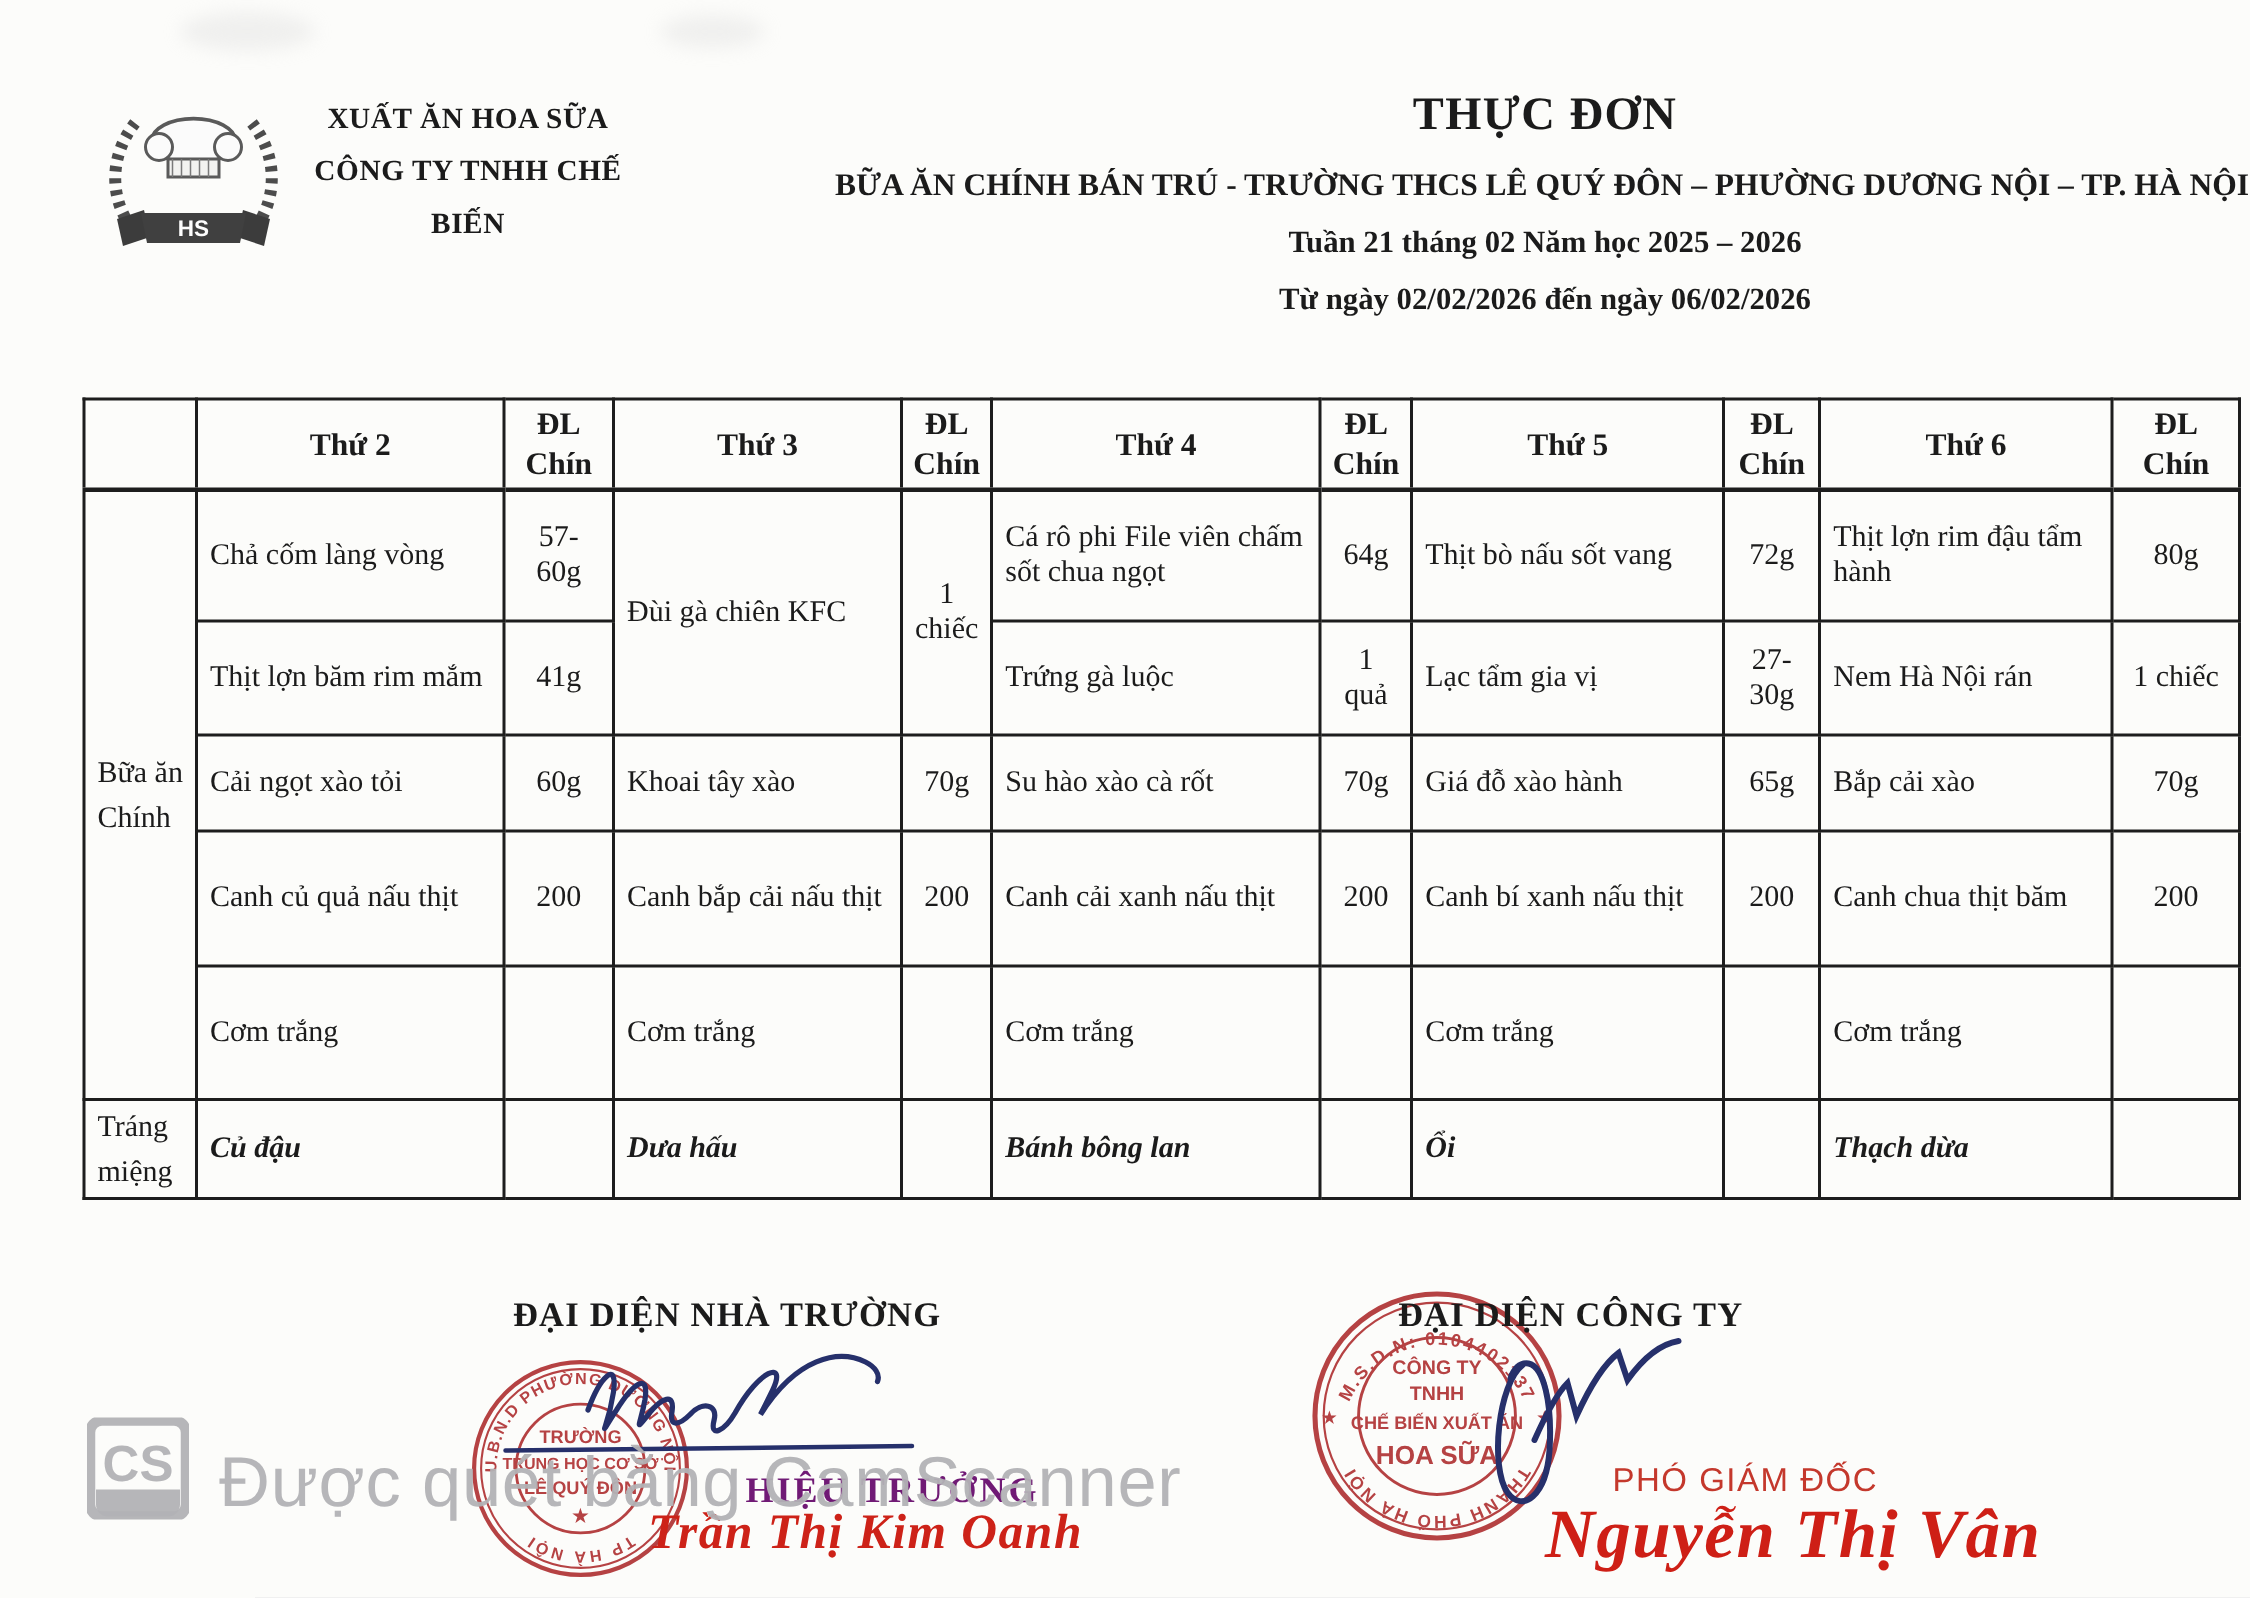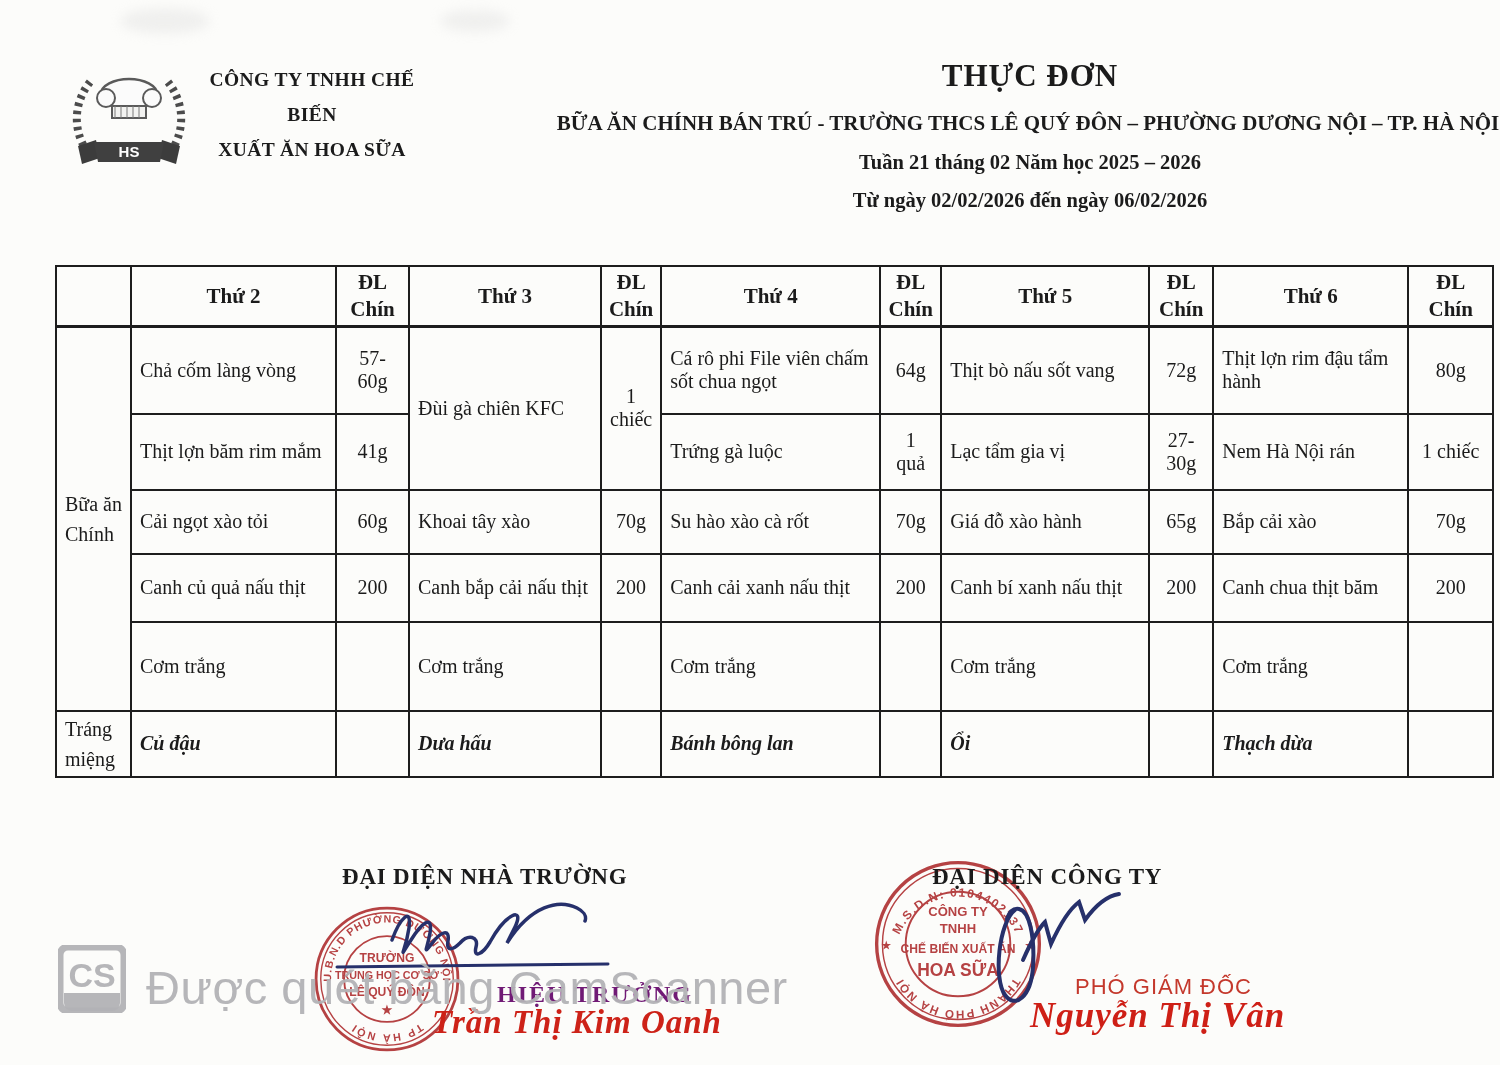--- a/index.html
+++ b/index.html
@@ -38,21 +38,21 @@
 
   
   .sig-title{font-weight:bold;font-size:23px;letter-spacing:.8px;z-index:3;}
   .role-school{left:497px;top:981px;font-weight:bold;font-size:24px;letter-spacing:2px;
     color:#701a75;z-index:3;}
   .name-script{font-family:Liberation Serif, serif;
     font-style:italic;font-weight:bold;z-index:3;}
   .name-school{left:432px;top:1004px;font-size:33px;color:#cd2218;letter-spacing:1px;}
   .role-company{left:1075px;top:974px;font-family:"Liberation Sans","DejaVu Sans",sans-serif;
     font-size:22px;color:#c4382c;letter-spacing:1px;z-index:3;}
-  .name-company{left:1030px;top:996px;font-size:35px;color:#ce1f16;letter-spacing:1px;}
+  .name-company{left:1030px;top:996px;font-size:46px;color:#ce1f16;letter-spacing:1px;}
 
   .stamp{z-index:1;opacity:.92;}
   .bluesig{z-index:2;}
 
   
   .wm{z-index:4;}
   .wm-text{left:146px;top:960px;font-family:"Liberation Sans","DejaVu Sans",sans-serif;
     font-size:47px;font-weight:500;color:rgba(178,178,181,.95);letter-spacing:.5px;z-index:4;}
 
   .smudge{position:absolute;background:#d9d9d9;filter:blur(6px);opacity:.35;border-radius:50%;}
@@ -74,22 +74,22 @@
     </g>
     <g>
       <path d="M18,92 L36,86 L40,104 L22,110 Z" fill="#3c3c3c"></path>
       <path d="M120,92 L102,86 L98,104 L116,110 Z" fill="#3c3c3c"></path>
       <path d="M34,88 L104,88 L100,108 L38,108 Z" fill="#404040"></path>
       <text x="69" y="103" text-anchor="middle" font-size="15" font-weight="bold" fill="#fdfdfd" font-family="Liberation Sans, sans-serif">HS</text>
     </g>
   </svg>
 
   <div class="abs company">
+    <div>XUẤT ĂN HOA SỮA</div>
     <div>CÔNG TY TNHH CHẾ BIẾN</div>
-    <div>XUẤT ĂN HOA SỮA</div>
   </div>
 
   <div class="abs doc-title">THỰC ĐƠN</div>
   <div class="abs doc-sub">BỮA ĂN CHÍNH BÁN TRÚ - TRƯỜNG THCS LÊ QUÝ ĐÔN – PHƯỜNG DƯƠNG NỘI – TP. HÀ NỘI</div>
   <div class="abs doc-week">Tuần 21 tháng 02 Năm học 2025 – 2026</div>
   <div class="abs doc-range">Từ ngày 02/02/2026 đến ngày 06/02/2026</div>
 
   <div class="abs menu-wrap">
     <table class="menu">
       <colgroup>
@@ -160,21 +160,21 @@
         <td class="qty">60g</td>
         <td>Khoai tây xào</td>
         <td class="qty">70g</td>
         <td>Su hào xào cà rốt</td>
         <td class="qty">70g</td>
         <td>Giá đỗ xào hành</td>
         <td class="qty">65g</td>
         <td>Bắp cải xào</td>
         <td class="qty">70g</td>
       </tr>
-      <tr style="height:68px">
+      <tr style="height:90px">
         <td>Canh củ quả nấu thịt</td>
         <td class="qty">200</td>
         <td>Canh bắp cải nấu thịt</td>
         <td class="qty">200</td>
         <td>Canh cải xanh nấu thịt</td>
         <td class="qty">200</td>
         <td>Canh bí xanh nấu thịt</td>
         <td class="qty">200</td>
         <td>Canh chua thịt băm</td>
         <td class="qty">200</td>

